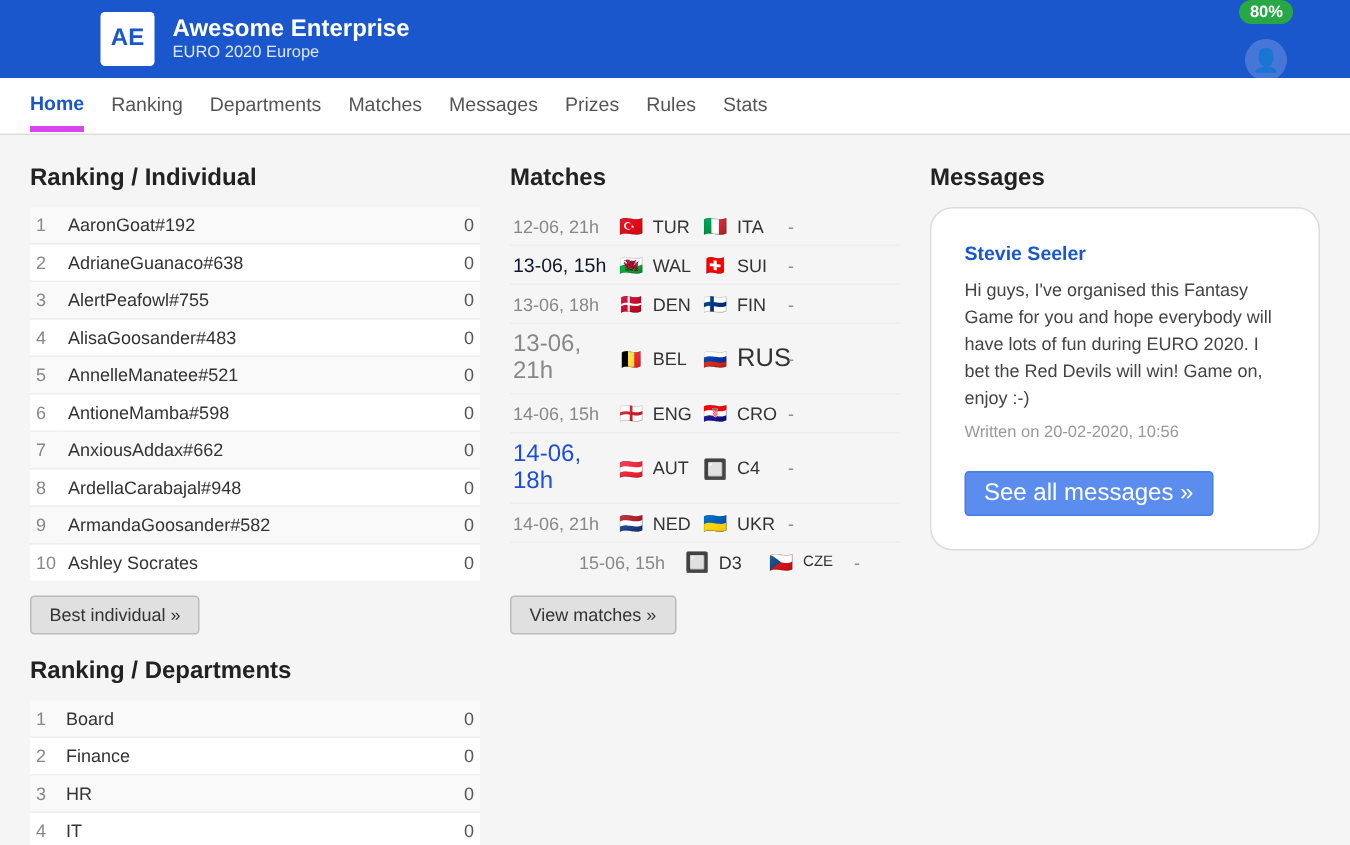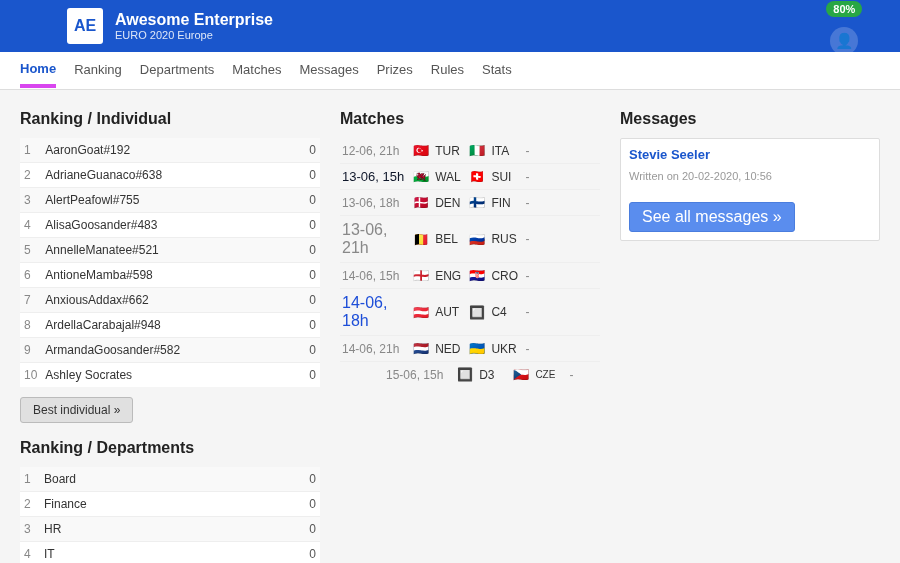--- a/index.html
+++ b/index.html
@@ -162,22 +162,22 @@
     }
     .message-date {
       font-size: 11px;
       color: #999;
       margin-bottom: 10px;
     }
 
     .messages-box {
       background: white;
       border: 1px solid #ddd;
-      border-radius: 2px;
-      padding: 8px;
+      border-radius: 15px;
+      padding: 22px;
     }
   </style>
 </head>
 <body>
 
 <div class="header">
   <div class="header-left">
     <div class="logo-box">AE</div>
     <div>
       <div class="header-title">Awesome Enterprise</div>
@@ -315,21 +315,21 @@
     <span style="font-size:12px;width:28px">DEN</span>
     <span style="font-size:13px">🇫🇮</span>
     <span style="font-size:12px;width:28px">FIN</span>
     <span style="color:#888;font-size:12px">-</span>
   </div>
         <div class="match-row">
     <span style="color:#888;width:65px;flex-shrink:0;font-size:16px">13-06, 21h</span>
     <span style="font-size:13px">🇧🇪</span>
     <span style="font-size:12px;width:28px">BEL</span>
     <span style="font-size:13px">🇷🇺</span>
-    <span style="font-size:12px;width:28px">RUS</span>
+    <span style="font-size:17px;width:28px">RUS</span>
     <span style="color:#888;font-size:12px">-</span>
   </div>
         <div class="match-row">
     <span style="color:#888;width:65px;flex-shrink:0;font-size:12px">14-06, 15h</span>
     <span style="font-size:13px">🏴󠁧󠁢󠁥󠁮󠁧󠁿</span>
     <span style="font-size:12px;width:28px">ENG</span>
     <span style="font-size:13px">🇭🇷</span>
     <span style="font-size:12px;width:28px">CRO</span>
     <span style="color:#888;font-size:12px">-</span>
   </div>
@@ -351,24 +351,26 @@
   </div>
         <div class="match-row">
     <span style="color:#888;width:65px;flex-shrink:0;font-size:12px">15-06, 15h</span>
     <span style="font-size:13px">🔲</span>
     <span style="font-size:12px;width:28px">D3</span>
     <span style="font-size:13px">🇨🇿</span>
     <span style="font-size:10px;width:28px">CZE</span>
     <span style="color:#888;font-size:12px">-</span>
   </div>
       </div>
+    <button class="btn-gray">View matches »</button>
   </div>
 
   <div class="col-right">
     <div class="section-title">Messages</div>
     <div class="messages-box">
       <div class="message-author">Stevie Seeler</div>
+      <div class="message-text">Hi guys, I've organised this Fantasy Game for you and hope everybody will have lots of fun during EURO 2020. I bet the Red Devils will win! Game on, enjoy :-)</div>
       <div class="message-date">Written on 20-02-2020, 10:56</div>
       <button class="btn-primary">See all messages »</button>
     </div>
   </div>
 
 </div>
 
 </body></html>

